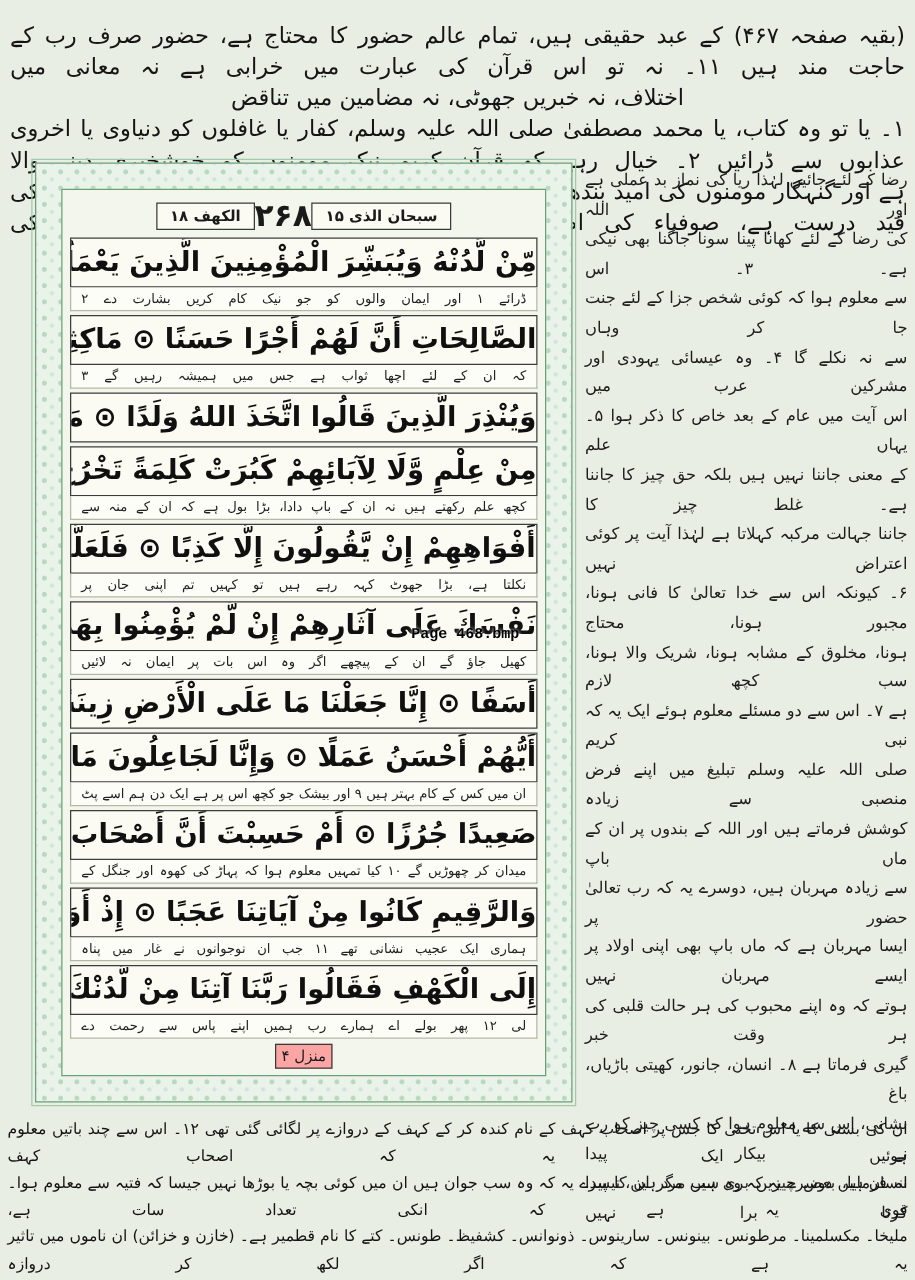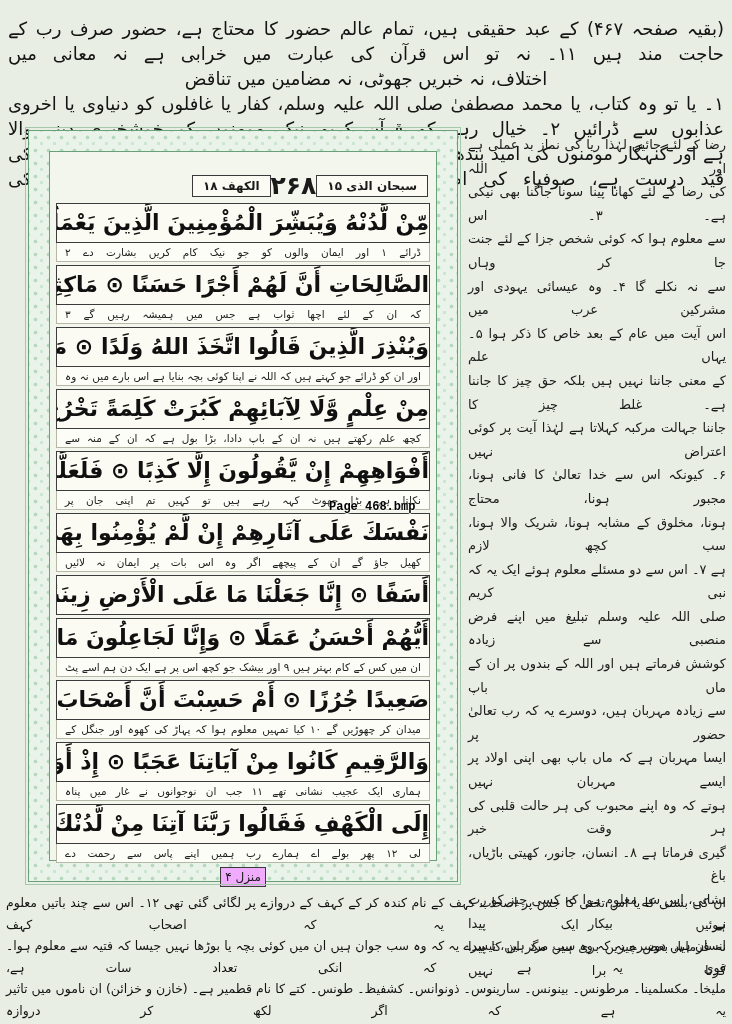--- a/index.html
+++ b/index.html
@@ -28,22 +28,22 @@
       radial-gradient(circle, #cde6d3 1.4px, rgba(0,0,0,0) 1.9px);
     background-size:13px 13px,13px 13px;
     background-position:0 0,6px 6px;
   }
   .quran-inner{
     border:1px solid #69a077;background:#f3f6ec;
     height:100%;box-sizing:border-box;padding:4px 6px;
     display:flex;flex-direction:column;
   }
   .box-header{
-    display:flex;justify-content:flex-end;align-items:center;
-    direction:ltr;height:30px;margin:16px 2px 3px 2px;
+    display:flex;justify-content:center;align-items:center;
+    direction:ltr;height:30px;margin:2px 2px 3px 2px;
   }
   .marker-box{
     border:1px solid #3a3a3a;background:#fbfbf4;direction:rtl;
     font-size:12px;font-weight:bold;line-height:18px;padding:1px 10px;
     white-space:nowrap;
   }
   .page-number{font-size:25px;font-weight:bold;line-height:28px;letter-spacing:2px;}
 
   .ayah-row{margin-bottom:3px;}
   .arabic-line{
@@ -51,21 +51,21 @@
     text-align:center;font-weight:bold;font-size:22px;line-height:38px;height:38px;
     white-space:nowrap;overflow:hidden;color:#101010;
   }
   .interlinear-line{
     border:1px solid #b7b7a6;border-top:none;background:#fdfdf7;direction:rtl;
     font-size:10.5px;line-height:18px;height:18px;overflow:hidden;
     text-align:justify;text-align-last:justify;padding:0 8px;color:#222;
   }
   .box-footer{margin-top:auto;text-align:center;padding-bottom:1px;}
   .manzil-box{
-    display:inline-block;border:1px solid #3a3a3a;background:#f0abfc;
+    display:inline-block;border:1px solid #3a3a3a;background:#fca5a5;
     font-size:12px;line-height:18px;padding:0 4px;direction:rtl;
   }
 
   
   .commentary{position:absolute;left:468px;top:133px;width:258px;direction:rtl;}
   .commentary-line{
     font-size:13px;line-height:23.6px;color:#1c1c1c;
     text-align:justify;text-align-last:justify;
   }
 
@@ -105,21 +105,20 @@
     <div class="ayah-row">
       <div class="arabic-line">مِّنْ لَّدُنْهُ وَيُبَشِّرَ الْمُؤْمِنِينَ الَّذِينَ يَعْمَلُونَ</div>
       <div class="interlinear-line">ڈرائے ۱ اور ایمان والوں کو جو نیک کام کریں بشارت دے ۲</div>
     </div>
     <div class="ayah-row">
       <div class="arabic-line">الصَّالِحَاتِ أَنَّ لَهُمْ أَجْرًا حَسَنًا ⊙ مَاكِثِينَ فِيهِ أَبَدًا ⊙</div>
       <div class="interlinear-line">کہ ان کے لئے اچھا ثواب ہے جس میں ہمیشہ رہیں گے ۳</div>
     </div>
     <div class="ayah-row">
       <div class="arabic-line">وَيُنْذِرَ الَّذِينَ قَالُوا اتَّخَذَ اللهُ وَلَدًا ⊙ مَا لَهُمْ بِهِ</div>
-      <div class="interlinear-line">اور ان کو ڈرائے جو کہتے ہیں کہ اللہ نے اپنا کوئی بچہ بنایا ہے اس بارے میں نہ وہ</div>
     </div>
     <div class="ayah-row">
       <div class="arabic-line">مِنْ عِلْمٍ وَّلَا لِآبَائِهِمْ كَبُرَتْ كَلِمَةً تَخْرُجُ مِنْ</div>
       <div class="interlinear-line">کچھ علم رکھتے ہیں نہ ان کے باپ دادا، بڑا بول ہے کہ ان کے منہ سے</div>
     </div>
     <div class="ayah-row">
       <div class="arabic-line">أَفْوَاهِهِمْ إِنْ يَّقُولُونَ إِلَّا كَذِبًا ⊙ فَلَعَلَّكَ بَاخِعٌ</div>
       <div class="interlinear-line">نکلتا ہے، بڑا جھوٹ کہہ رہے ہیں تو کہیں تم اپنی جان پر</div>
     </div>
     <div class="ayah-row">

